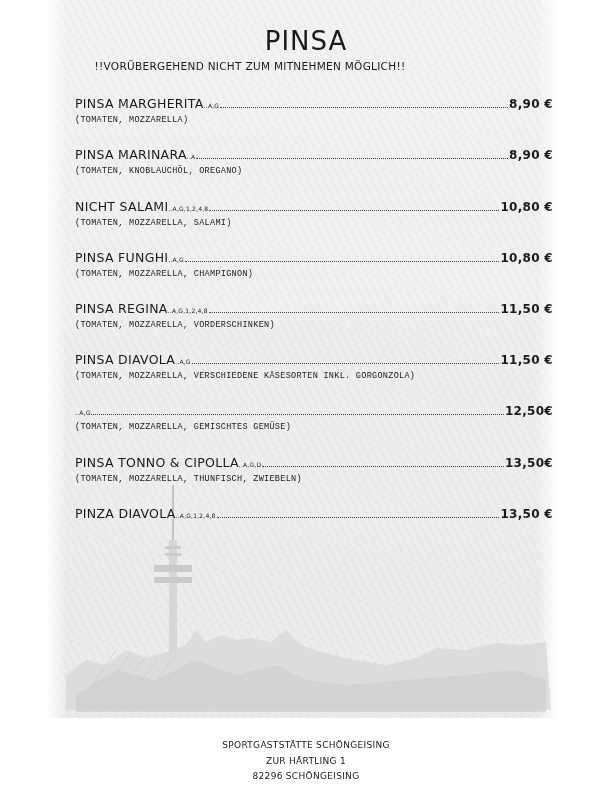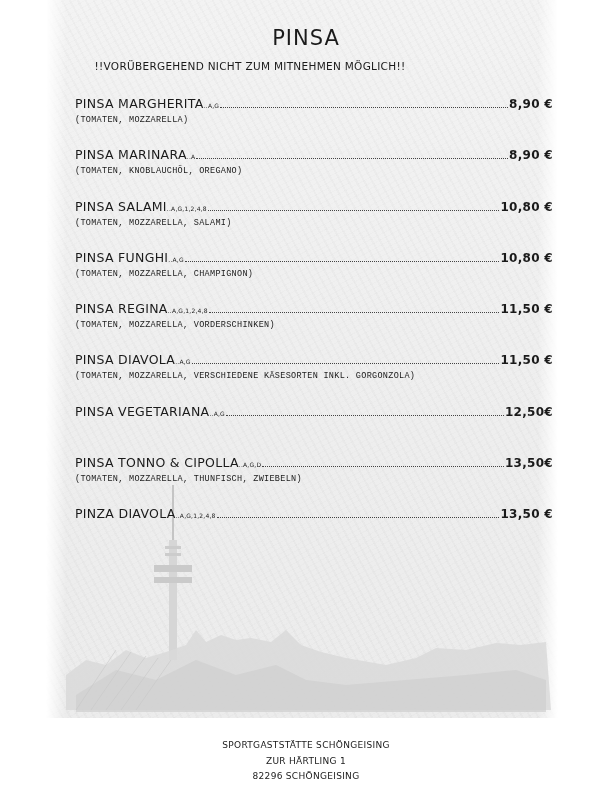--- a/index.html
+++ b/index.html
@@ -14,21 +14,21 @@
       background:
         repeating-linear-gradient(62deg, rgba(0,0,0,0.018) 0 2px, rgba(255,255,255,0) 2px 7px),
         repeating-linear-gradient(-28deg, rgba(0,0,0,0.012) 0 1px, rgba(255,255,255,0) 1px 5px),
         linear-gradient(180deg, #f3f3f3 0%, #eeeeee 60%, #ececec 100%);
       -webkit-mask-image: linear-gradient(90deg, transparent 0, #000 20px, #000 492px, transparent 512px);
       mask-image: linear-gradient(90deg, transparent 0, #000 20px, #000 492px, transparent 512px);
     }
     .landscape { position: absolute; left: 46px; top: 480px; width: 512px; height: 240px; }
     .title {
       position: absolute; left: 0; width: 612px; top: 26px; text-align: center;
-      font-size: 21px; letter-spacing: 1px; font-weight: normal;
+      font-size: 26px; letter-spacing: 1px; font-weight: normal;
       font-family: "DejaVu Sans", sans-serif;
     }
     .notice {
       position: absolute; left: 0; width: 500px; top: 60px; text-align: center;
       font-size: 10.5px; letter-spacing: 0.3px;
     }
     .menu { position: absolute; left: 75px; top: 96px; width: 478px; }
     .item { height: 51.3px; }
     .item-row {
       display: flex; align-items: baseline; font-size: 12.5px; letter-spacing: 0.3px;
@@ -91,21 +91,21 @@
     <div class="item-row">
       <span class="item-name">PINSA MARINARA</span>
       <span class="item-allergens">..A</span>
       <span class="item-leader"></span>
       <span class="item-price">8,90 €</span>
     </div>
     <div class="item-desc">(TOMATEN, KNOBLAUCHÖL, OREGANO)</div>
   </div>
   <div class="item">
     <div class="item-row">
-      <span class="item-name">PINSA SALAMI</span>
+      <span class="item-name">NICHT SALAMI</span>
       <span class="item-allergens">..A,G,1,2,4,8</span>
       <span class="item-leader"></span>
       <span class="item-price">10,80 €</span>
     </div>
     <div class="item-desc">(TOMATEN, MOZZARELLA, SALAMI)</div>
   </div>
   <div class="item">
     <div class="item-row">
       <span class="item-name">PINSA FUNGHI</span>
       <span class="item-allergens">..A,G</span>
@@ -127,25 +127,25 @@
     <div class="item-row">
       <span class="item-name">PINSA DIAVOLA</span>
       <span class="item-allergens">..A,G</span>
       <span class="item-leader"></span>
       <span class="item-price">11,50 €</span>
     </div>
     <div class="item-desc">(TOMATEN, MOZZARELLA, VERSCHIEDENE KÄSESORTEN INKL. GORGONZOLA)</div>
   </div>
   <div class="item">
     <div class="item-row">
-      <span class="item-name">PINSA VEGETARIANA</span>
       <span class="item-allergens">..A,G</span>
       <span class="item-leader"></span>
       <span class="item-price">12,50€</span>
     </div>
+    <div class="item-desc">(TOMATEN, MOZZARELLA, GEMISCHTES GEMÜSE)</div>
   </div>
   <div class="item">
     <div class="item-row">
       <span class="item-name">PINSA TONNO &amp; CIPOLLA</span>
       <span class="item-allergens">..A,G,D</span>
       <span class="item-leader"></span>
       <span class="item-price">13,50€</span>
     </div>
     <div class="item-desc">(TOMATEN, MOZZARELLA, THUNFISCH, ZWIEBELN)</div>
   </div>

